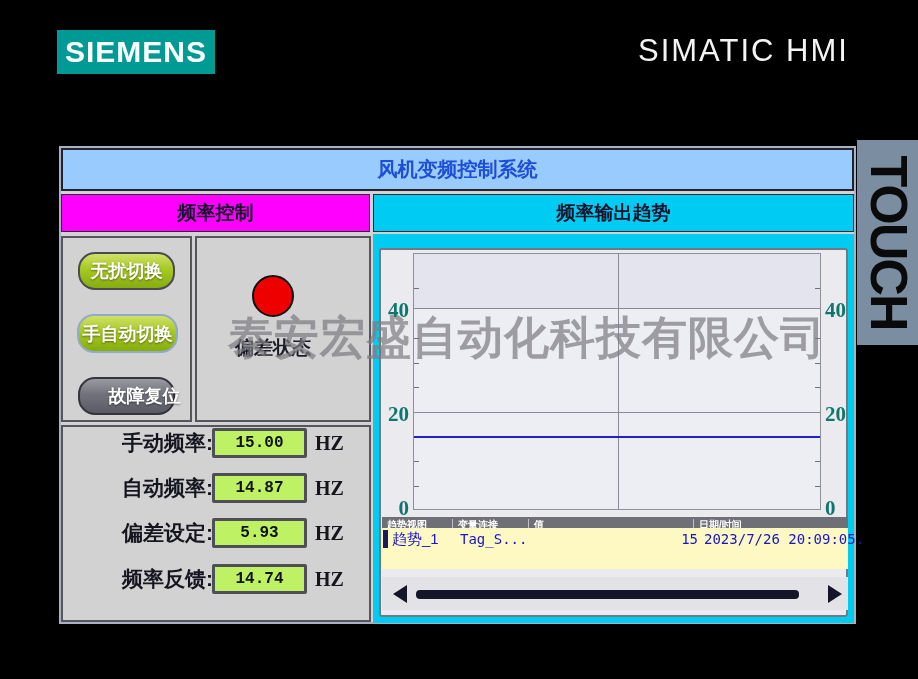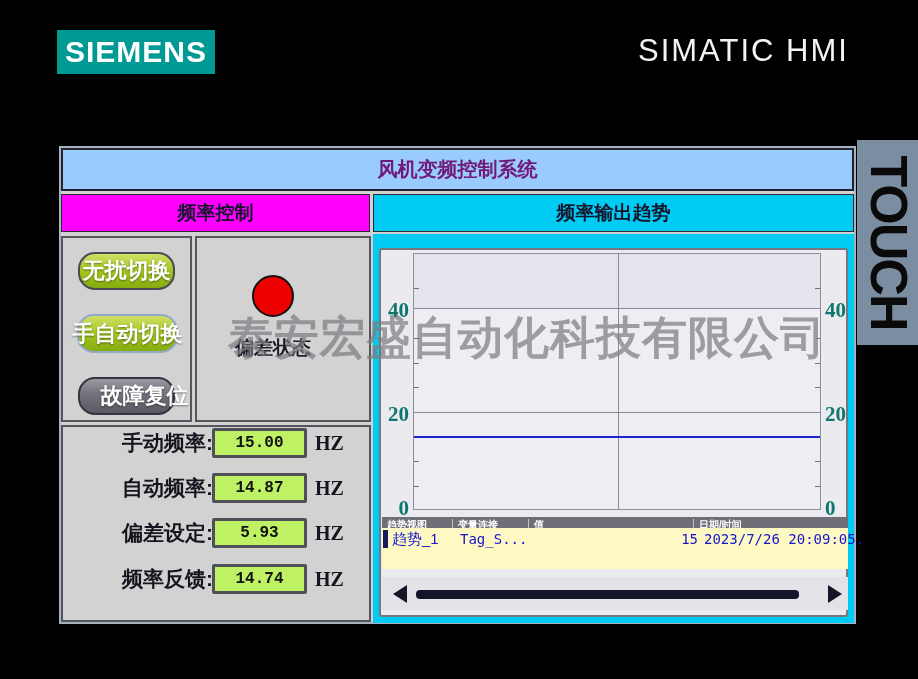--- a/index.html
+++ b/index.html
@@ -19,37 +19,37 @@
     transform-origin:top left; transform:rotate(90deg) translateY(-61px);
     font-weight:900; font-size:52px; line-height:58px; letter-spacing:-2px;
     color:#0a0a0a; text-align:center; }
 
   
   .panel { position:absolute; left:59px; top:146px; width:797px; height:478px;
     background:#d2d2d2; border:2px solid #a8b2c0; }
 
   .title-bar { position:absolute; left:61px; top:148px; width:793px; height:43px;
     background:#9acbff; border:2px solid #23232e; display:flex; align-items:center;
-    justify-content:center; font-size:20px; font-weight:bold; color:#701a75; }
+    justify-content:center; font-size:20px; font-weight:bold; color:#1d4ed8; }
 
   .hdr-left { position:absolute; left:61px; top:194px; width:309px; height:38px;
     background:#ff00ff; border:1px solid #2a2a33; display:flex; align-items:center;
     justify-content:center; font-size:19px; font-weight:bold; color:#14142a; }
   .hdr-right { position:absolute; left:373px; top:194px; width:481px; height:38px;
     background:#00cbf2; border:1px solid #2a2a33; display:flex; align-items:center;
     justify-content:center; font-size:19px; font-weight:bold; color:#14142a; }
 
   
   .box { position:absolute; background:#d2d2d2; border:2px solid #55555e; }
   .buttons-box   { left:61px;  top:236px; width:131px; height:186px; }
   .indicator-box { left:195px; top:236px; width:176px; height:186px; }
   .fields-box    { left:61px;  top:425px; width:310px; height:197px; }
 
   .hmi-btn { position:absolute; border-radius:17px; color:#fff; font-weight:bold;
-    font-size:22px; display:flex; align-items:center; justify-content:center;
+    font-size:18px; display:flex; align-items:center; justify-content:center;
     text-shadow:0 1px 2px rgba(0,0,0,.45); cursor:pointer; white-space:nowrap; }
   .btn-green { background:linear-gradient(180deg,#d0e168 0%,#a6c823 45%,#86ad0e 100%);
     border:2px solid #4a4a55; }
   .btn-green-focus { background:linear-gradient(180deg,#d0e168 0%,#a6c823 45%,#86ad0e 100%);
     border:2px solid #92a9ca; }
   .btn-gray { background:linear-gradient(180deg,#9a9aa2 0%,#72727c 45%,#5a5a64 100%);
     border:2px solid #35353e; }
   .btn1 { left:78px; top:252px; width:97px;  height:38px; }
   .btn2 { left:77px; top:314px; width:101px; height:39px; }
   .btn3 { left:78px; top:377px; width:97px;  height:38px;padding-left:36px; }

